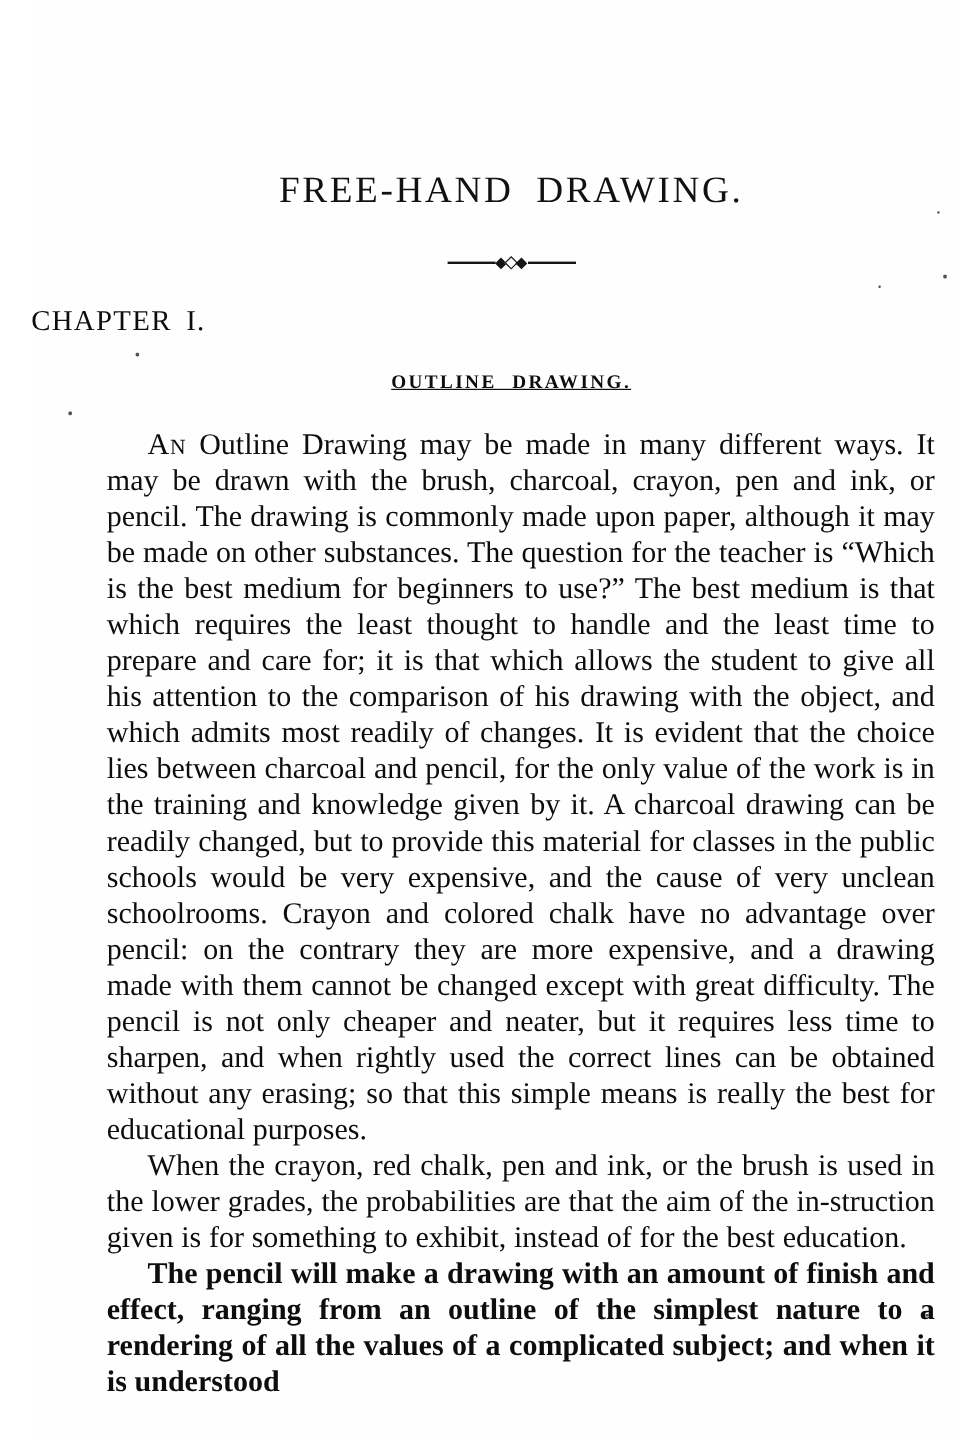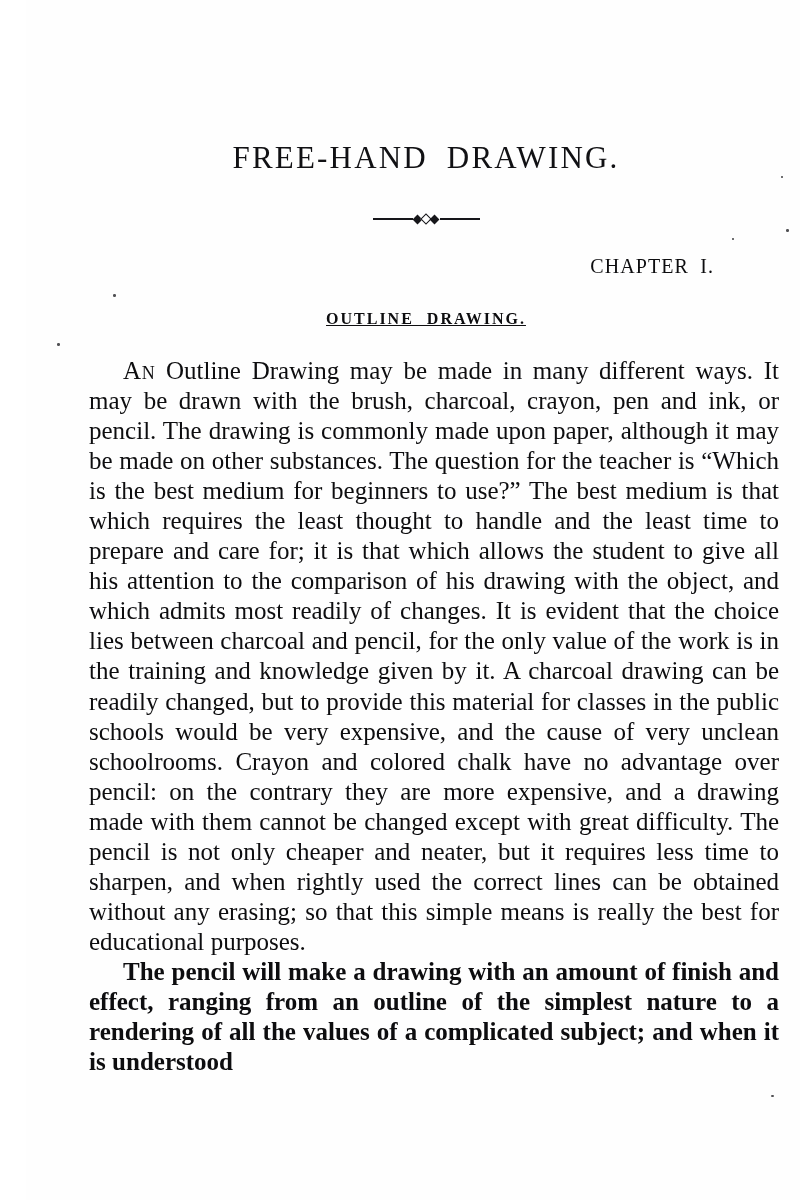--- a/index.html
+++ b/index.html
@@ -75,22 +75,22 @@
     height: 6px;
     margin: 0 0.5px;
   }
 
   
   .chapter-line {
     position: absolute;
     top: 255px;
     left: 0;
     width: 688px;
-    text-align: right;
-    font-size: 20px;
+    text-align: left;
+    font-size: 24px;
     letter-spacing: 1.1px;
     word-spacing: 5px;
     font-weight: 400;
   }
   .section-head {
     position: absolute;
     top: 310px;
     left: 0;
     width: 800px;
     text-align: center;
@@ -156,17 +156,20 @@
 
   <div class="chapter-line">CHAPTER I.</div>
 
   <div class="section-head">OUTLINE DRAWING.</div>
 
   <div class="body-block">
     <p class="para">
       <span class="smallcaps">An</span><span> Outline Drawing may be made in many different ways. It may be drawn with the brush, charcoal, crayon, pen and ink, or pencil. The drawing is commonly made upon paper, although it may be made on other substances. The question for the teacher is “Which is the best medium for beginners to use?” The best medium is that which requires the least thought to handle and the least time to prepare and care for; it is that which allows the student to give all his attention to the comparison of his drawing with the object, and which admits most readily of changes. It is evident that the choice lies between charcoal and pencil, for the only value of the work is in the training and knowledge given by it. A charcoal drawing can be readily changed, but to provide this material for classes in the public schools would be very expensive, and the cause of very unclean schoolrooms. Crayon and colored chalk have no advantage over pencil: on the contrary they are more expensive, and a drawing made with them cannot be changed except with great difficulty. The pencil is not only cheaper and neater, but it requires less time to sharpen, and when rightly used the correct lines can be obtained without any erasing; so that this simple means is really the best for educational purposes.</span>
     </p>
     <p class="para">
+      <span>When the crayon, red chalk, pen and ink, or the brush is used in the lower grades, the probabilities are that the aim of the in-struction given is for something to exhibit, instead of for the best education.</span>
+    </p>
+    <p class="para">
       <span>The pencil will make a drawing with an amount of finish and effect, ranging from an outline of the simplest nature to a rendering of all the values of a complicated subject; and when it is understood</span>
     </p>
   </div>
 
 </div>
 
 </body></html>

